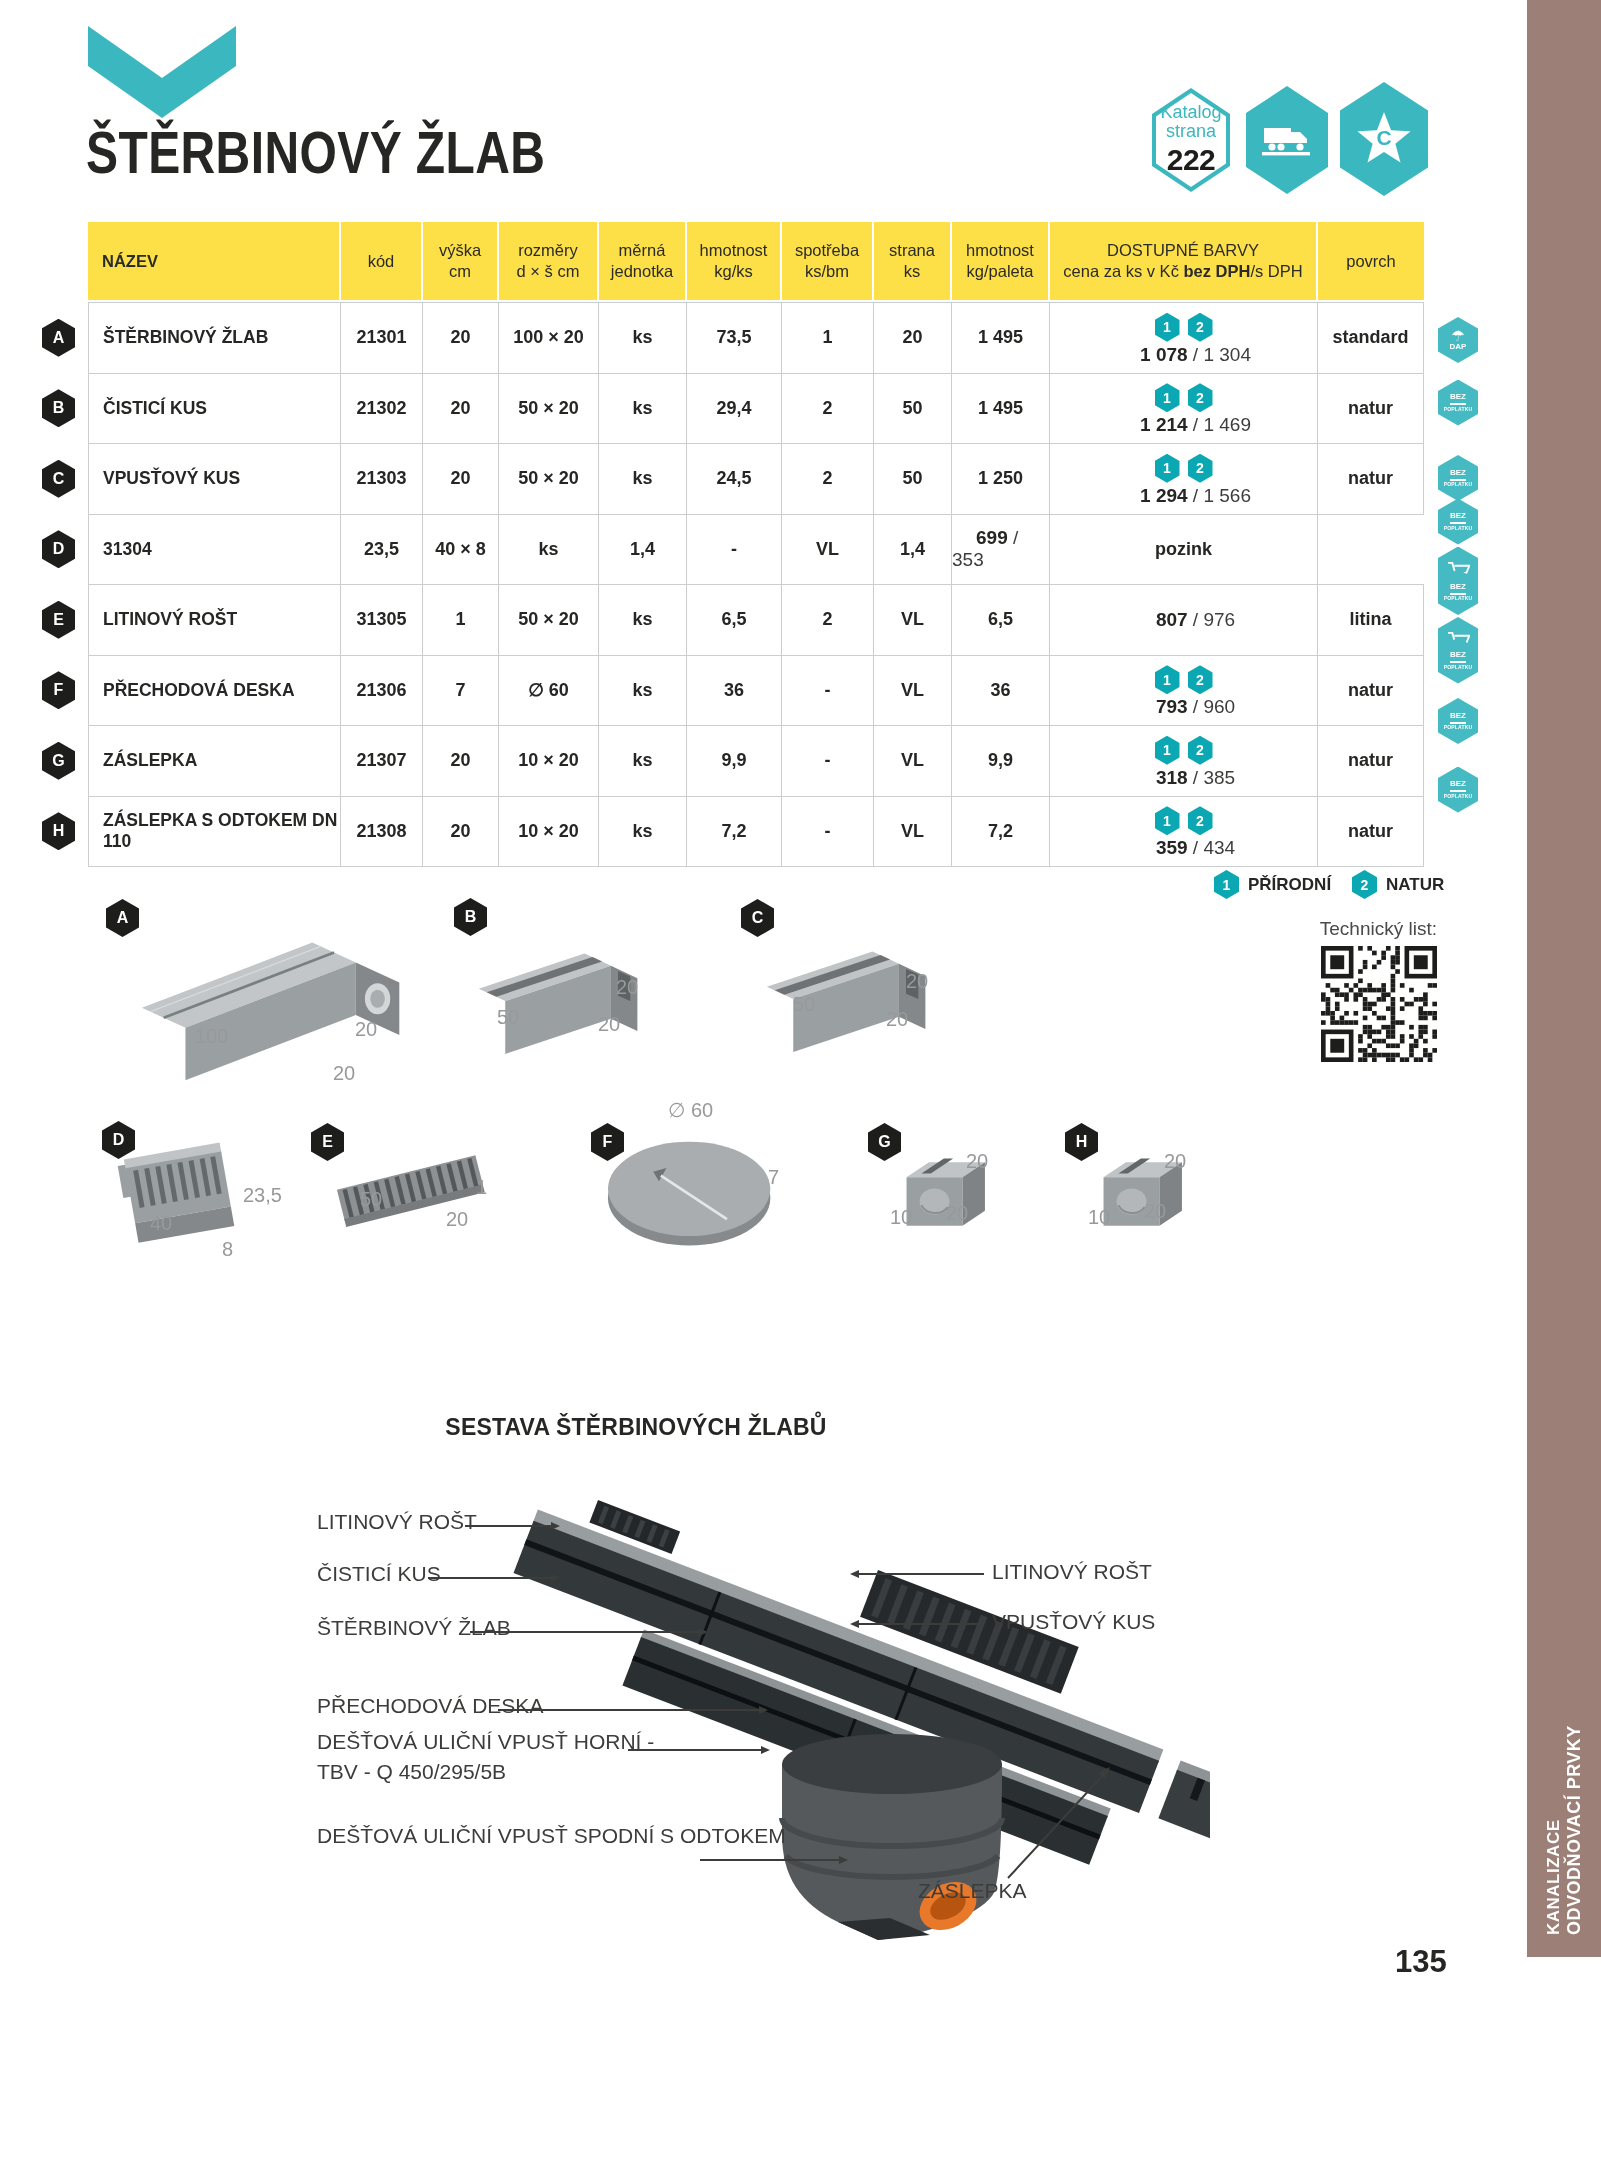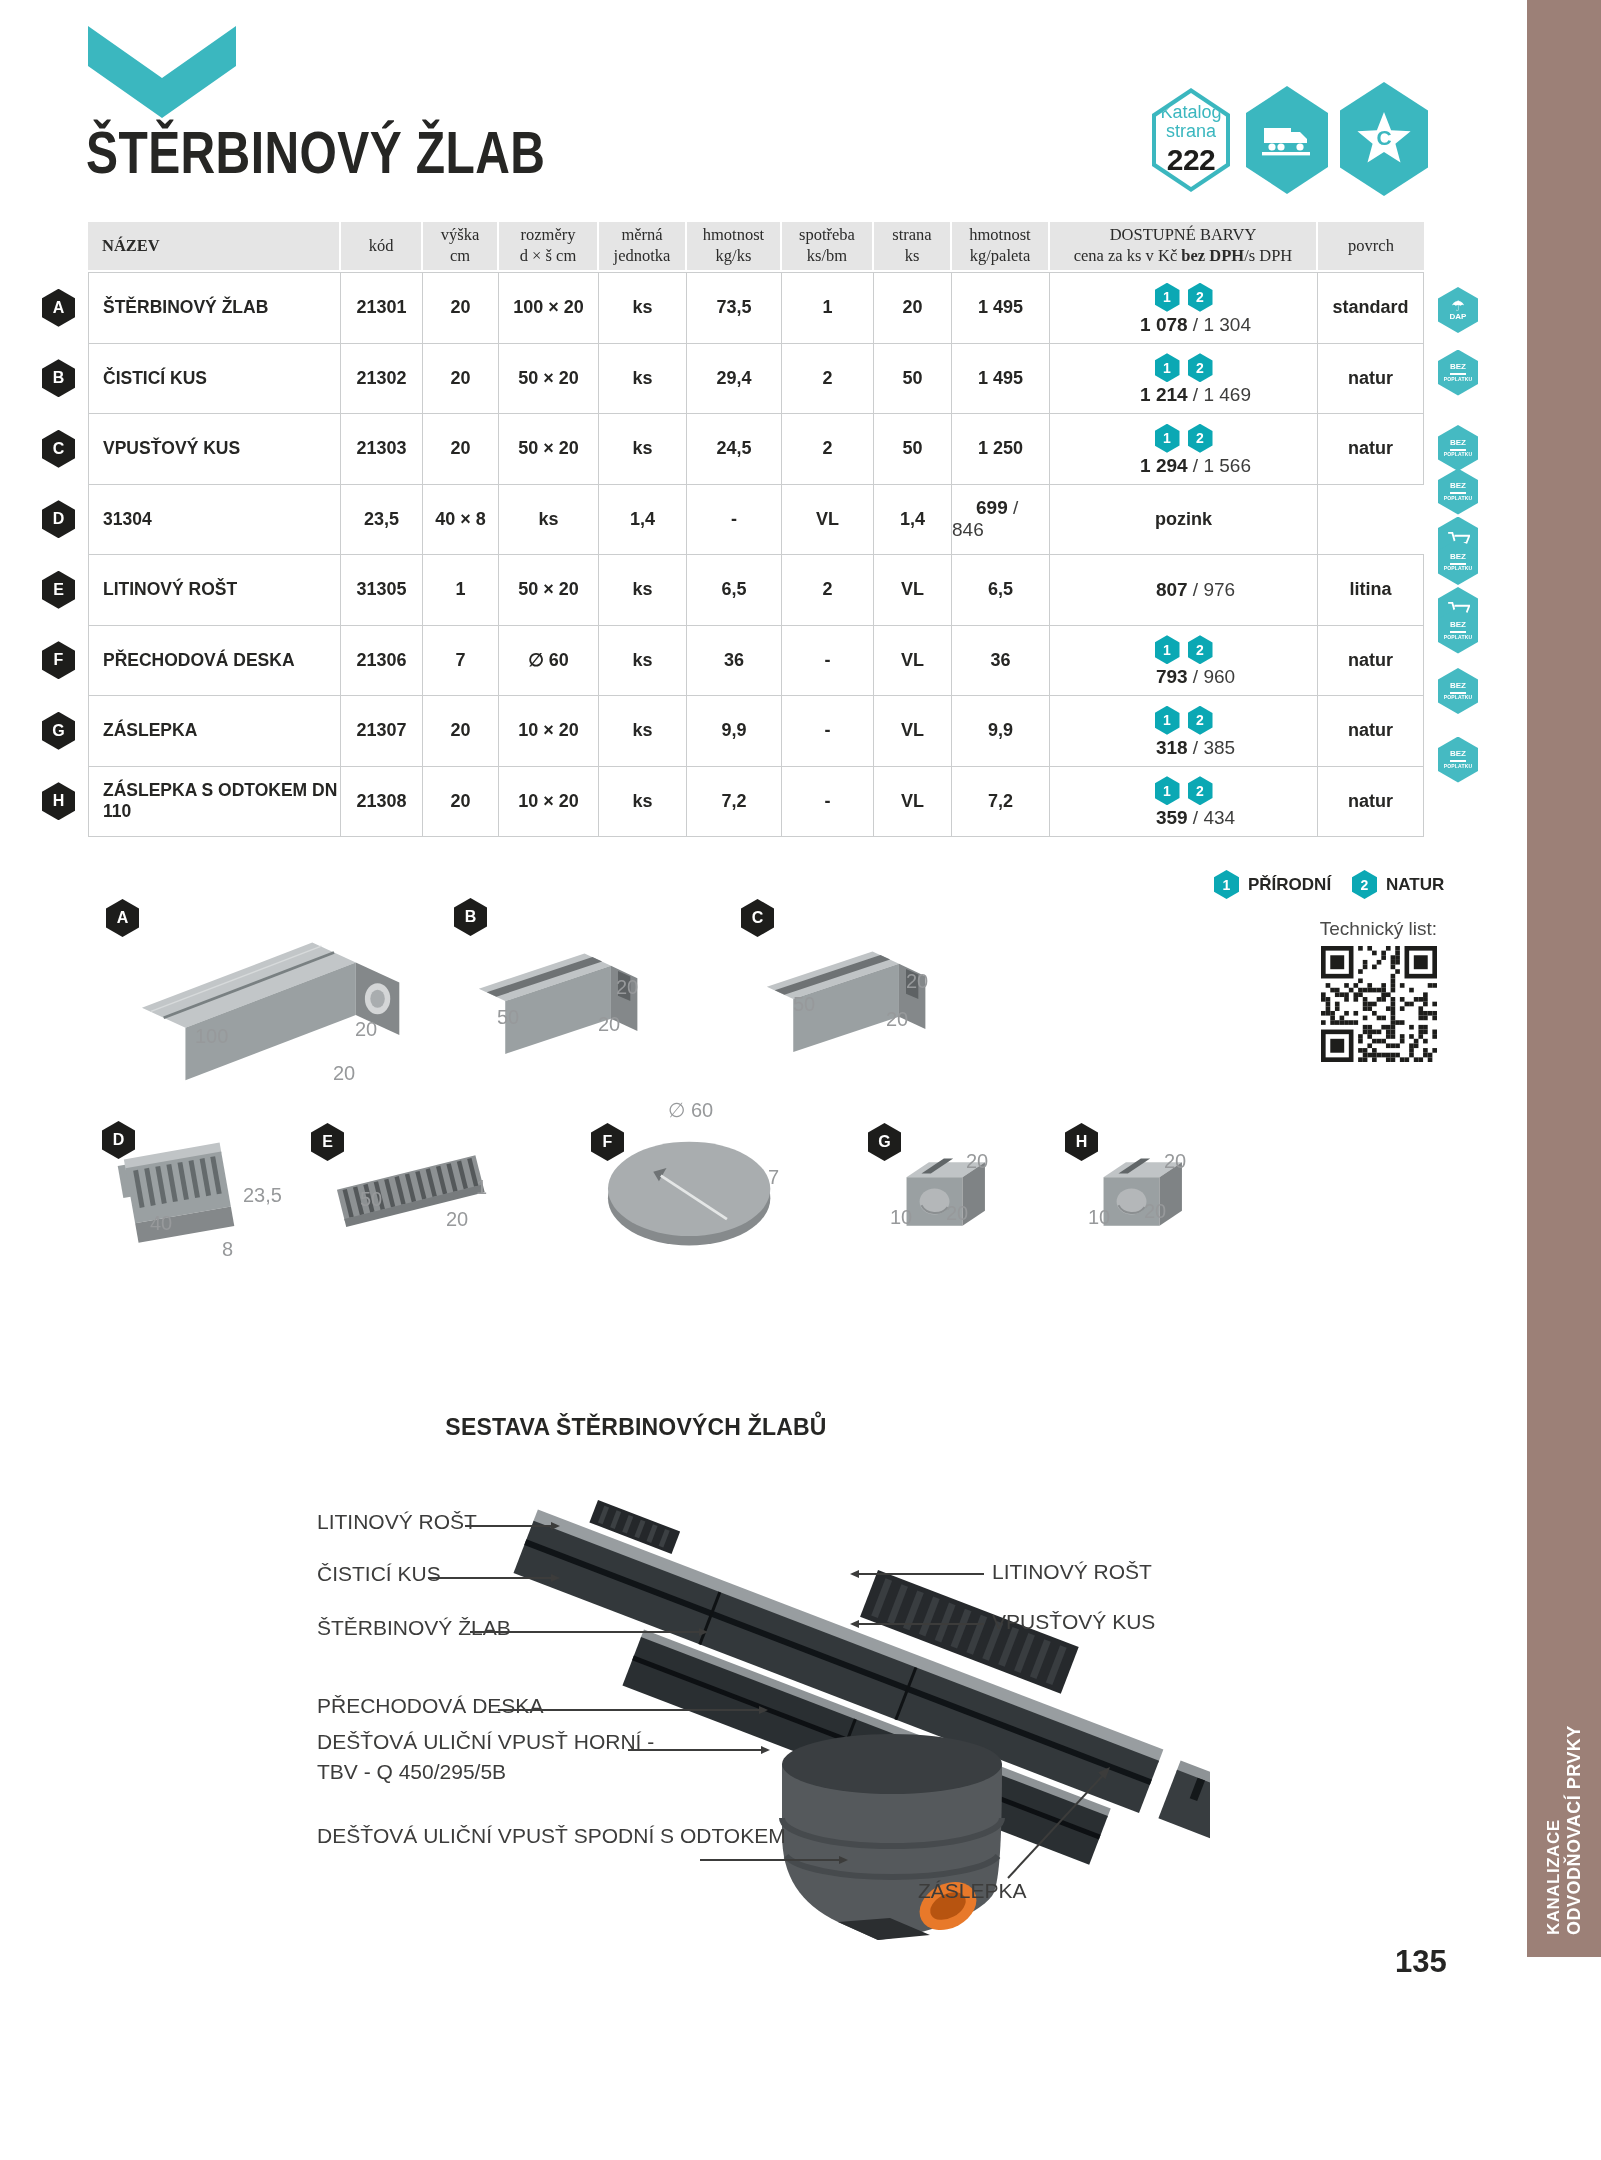--- a/index.html
+++ b/index.html
@@ -25,21 +25,21 @@
   .hexfill{position:absolute;inset:0;background:#3bb7bf;}
   .hexinner{position:absolute;left:4px;top:5px;right:4px;bottom:5px;background:#fff;display:flex;
             flex-direction:column;align-items:center;justify-content:center;}
   .cat-l{font-size:18px;color:#3bb7bf;line-height:1.05;}
   .cat-n{font-size:30px;font-weight:bold;color:#1d1d1b;margin-top:2px;letter-spacing:-.5px;}
   .hex-icon-wrap{position:absolute;inset:0;display:flex;align-items:center;justify-content:center;}
   .star-c{position:absolute;left:0;right:0;top:44px;text-align:center;color:#3bb7bf;font-weight:bold;font-size:21px;}
   
   #tbl{position:absolute;left:88px;top:222px;width:1336px;}
   .thead{display:grid;grid-template-columns:253px 82px 76px 100px 88px 95px 92px 78px 98px 268px 106px;
-         background:#e5e5e5;height:48px;font-family:Liberation Serif, serif;}
+         background:#fde047;height:78px;}
   .hc{display:flex;flex-direction:column;align-items:center;justify-content:center;font-size:16.5px;
       color:#2b2b2a;border-right:2px solid #fff;line-height:1.25;text-align:center;}
   .hc:last-child{border-right:none;}
   .hc-left{align-items:flex-start;padding-left:14px;font-weight:bold;}
   #tbody{margin-top:2px;}
   .trow{position:relative;display:grid;grid-template-columns:253px 82px 76px 100px 88px 95px 92px 78px 98px 268px 106px;
         height:69.5px;border-bottom:1px solid #cbcdce;}
   .trow:first-child{border-top:1px solid #cbcdce;}
   .tc{display:flex;align-items:center;justify-content:center;font-size:18px;font-weight:bold;
       border-right:1px solid #cbcdce;color:#262624;}
@@ -254,21 +254,21 @@
         <div class="trow">
           <div class="tc">31304</div>
           <div class="tc">23,5</div>
           <div class="tc">40 × 8</div>
           <div class="tc">ks</div>
           <div class="tc">1,4</div>
           <div class="tc">-</div>
           <div class="tc">VL</div>
           <div class="tc">1,4</div>
           <div class="tc pricecell">
-            <div class="priceline"><span class="pbold">699</span><span class="psep"> / </span><span class="plight">846</span></div>
+            <div class="priceline"><span class="pbold">699</span><span class="psep"> / </span><span class="plight">353</span></div>
           </div>
           <div class="tc">pozink</div>
           <div class="hexP letterhex rowletter">D</div>
           <div class="rowicons" style="top: -16px;">
             <div class="hexP iconhex">
               <div class="ic-t1">BEZ</div>
               <div class="ic-bar"></div>
               <div class="ic-t2">POPLATKU</div>
             </div>
             <div class="hexP iconhex">

